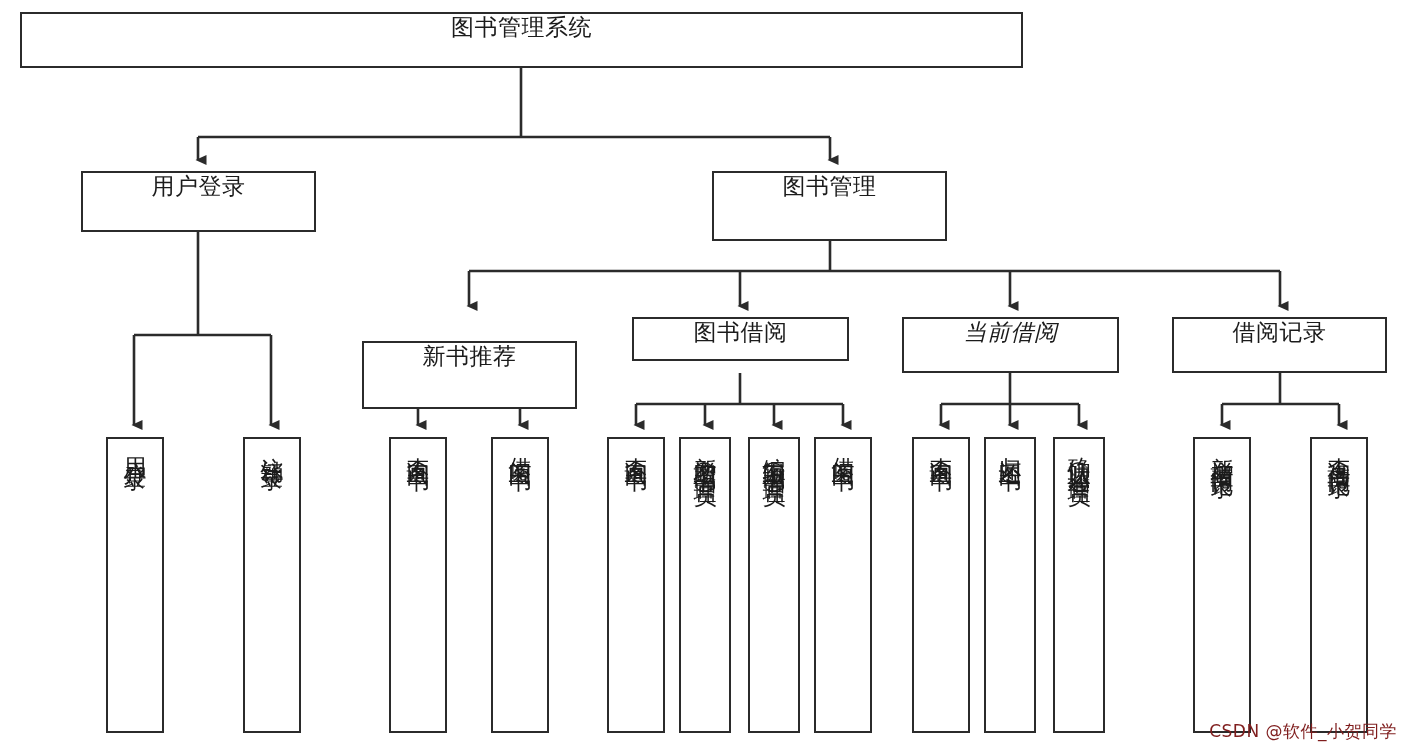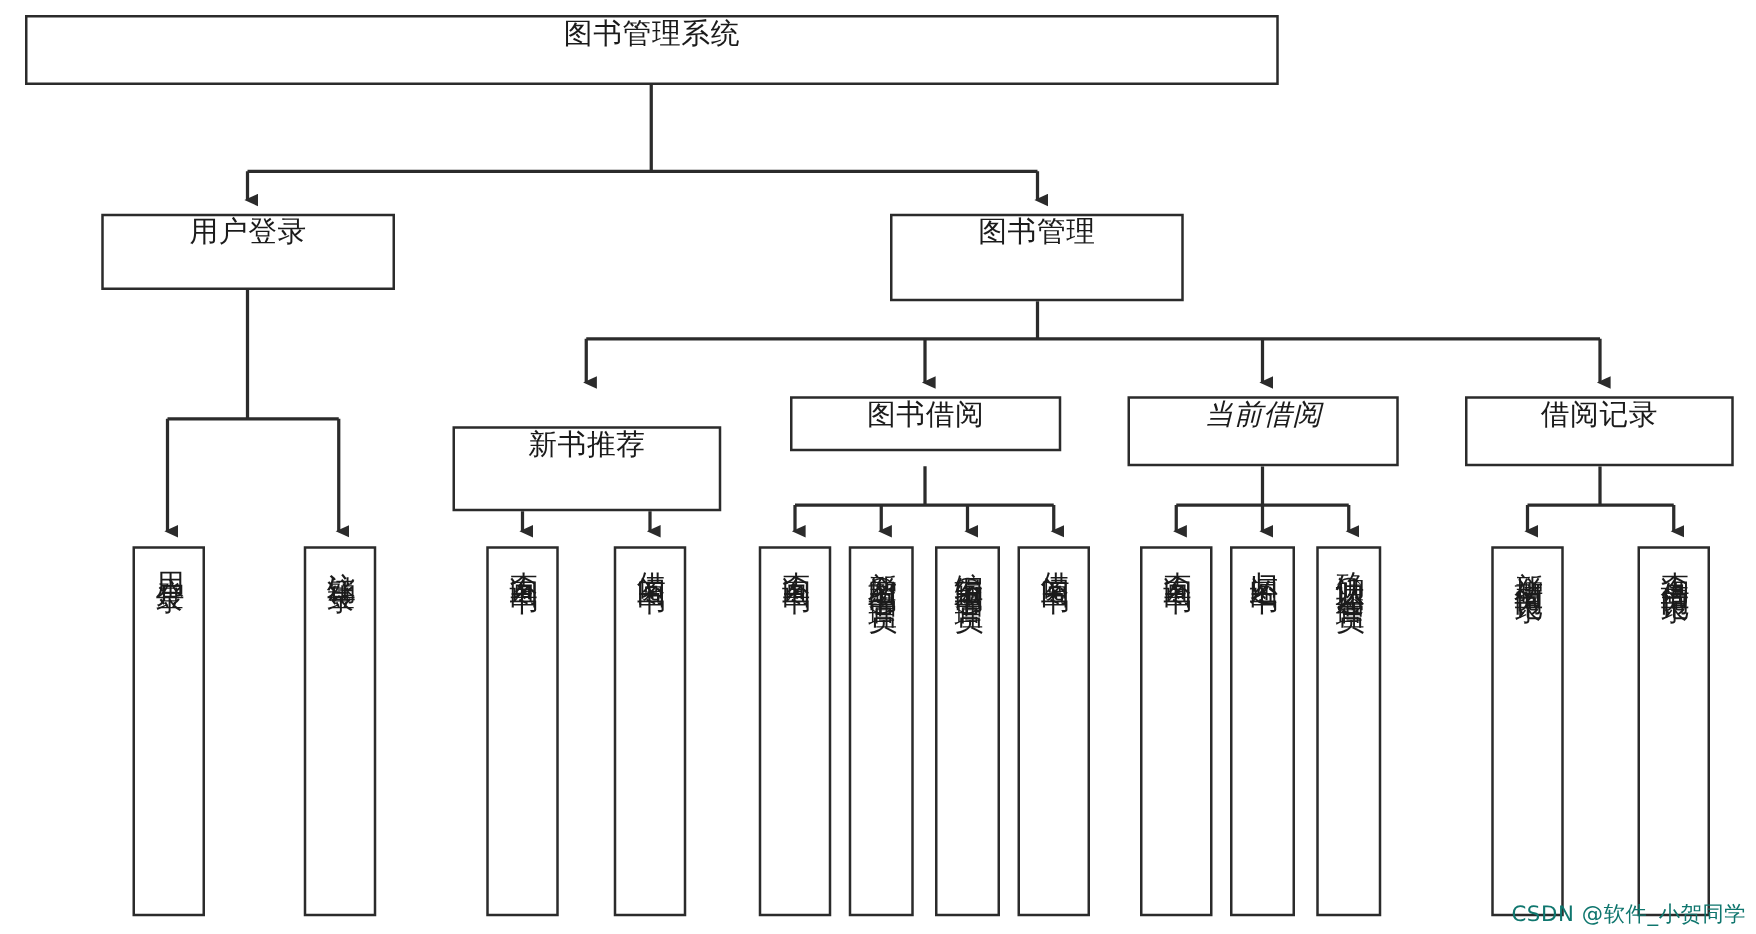--- a/index.html
+++ b/index.html
@@ -48,21 +48,21 @@
     text-orientation: upright;
     letter-spacing: 4px;
     line-height: 1;
     white-space: nowrap;
   }
   .watermark {
     position: absolute;
     right: 8px;
     bottom: 4px;
     font-size: 17px;
-    color: #0f766e;
+    color: #7f1d1d;
     white-space: nowrap;
     letter-spacing: 0.5px;
   }
 </style>
 </head>
 <body>
 
 <div id="canvas">
 
   <svg id="edges" viewBox="0 0 1405 747">

